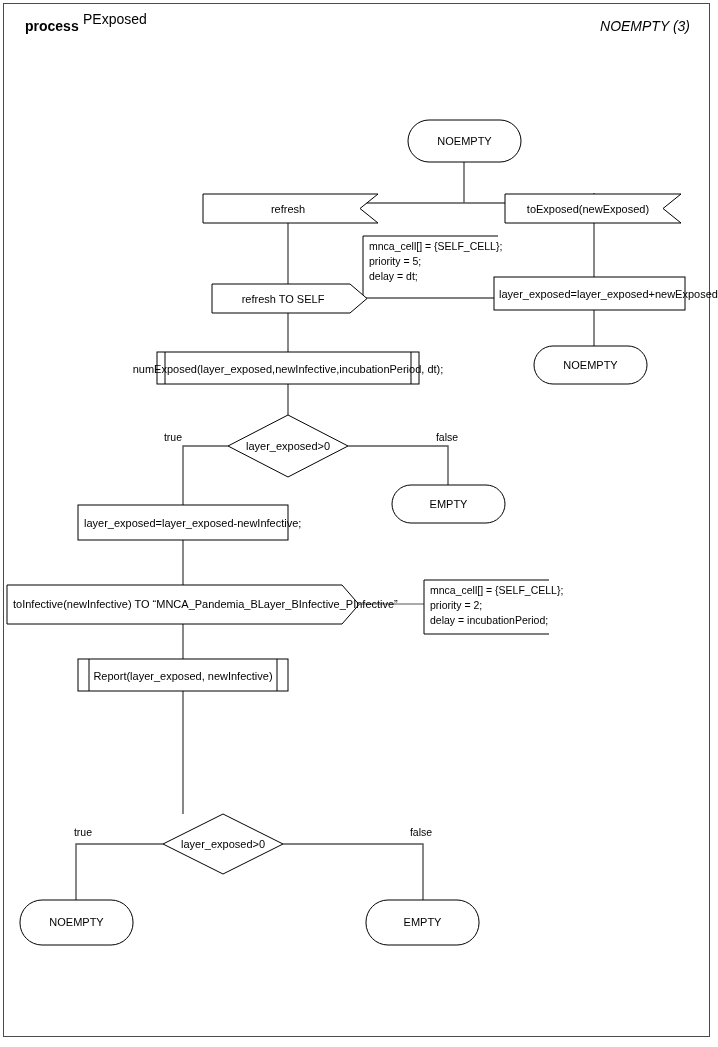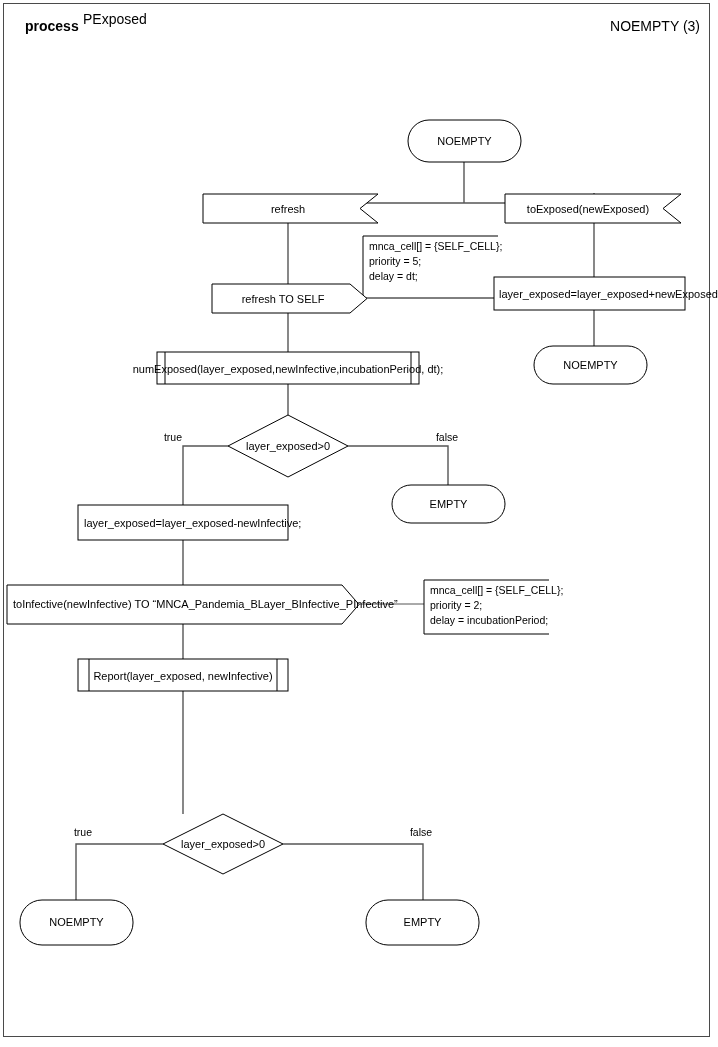--- a/index.html
+++ b/index.html
@@ -67,21 +67,21 @@
 </style>
 </head>
 <body>
 
 <div id="page">
 
   <div id="frame"></div>
 
   <div class="hdr bold" style="left:25px; top:18px;">process</div>
   <div class="hdr" style="left:83px; top:11px;">PExposed</div>
-  <div class="hdr" style="right:18px; top:18px;">NOEMPTY (3)</div>
+  <div class="hdr" style="right:28px; top:18px;font-style:italic;">NOEMPTY (3)</div>
 
   <svg id="svg" viewBox="0 0 718 1047">
 
     <g>
 
       <path class="conn" d="M464,162 L464,203"></path>
 
       <path class="conn" d="M288,196 L288,203 L594,203 L594,193"></path>
 
       <path class="conn" d="M288,223 L288,284"></path>

